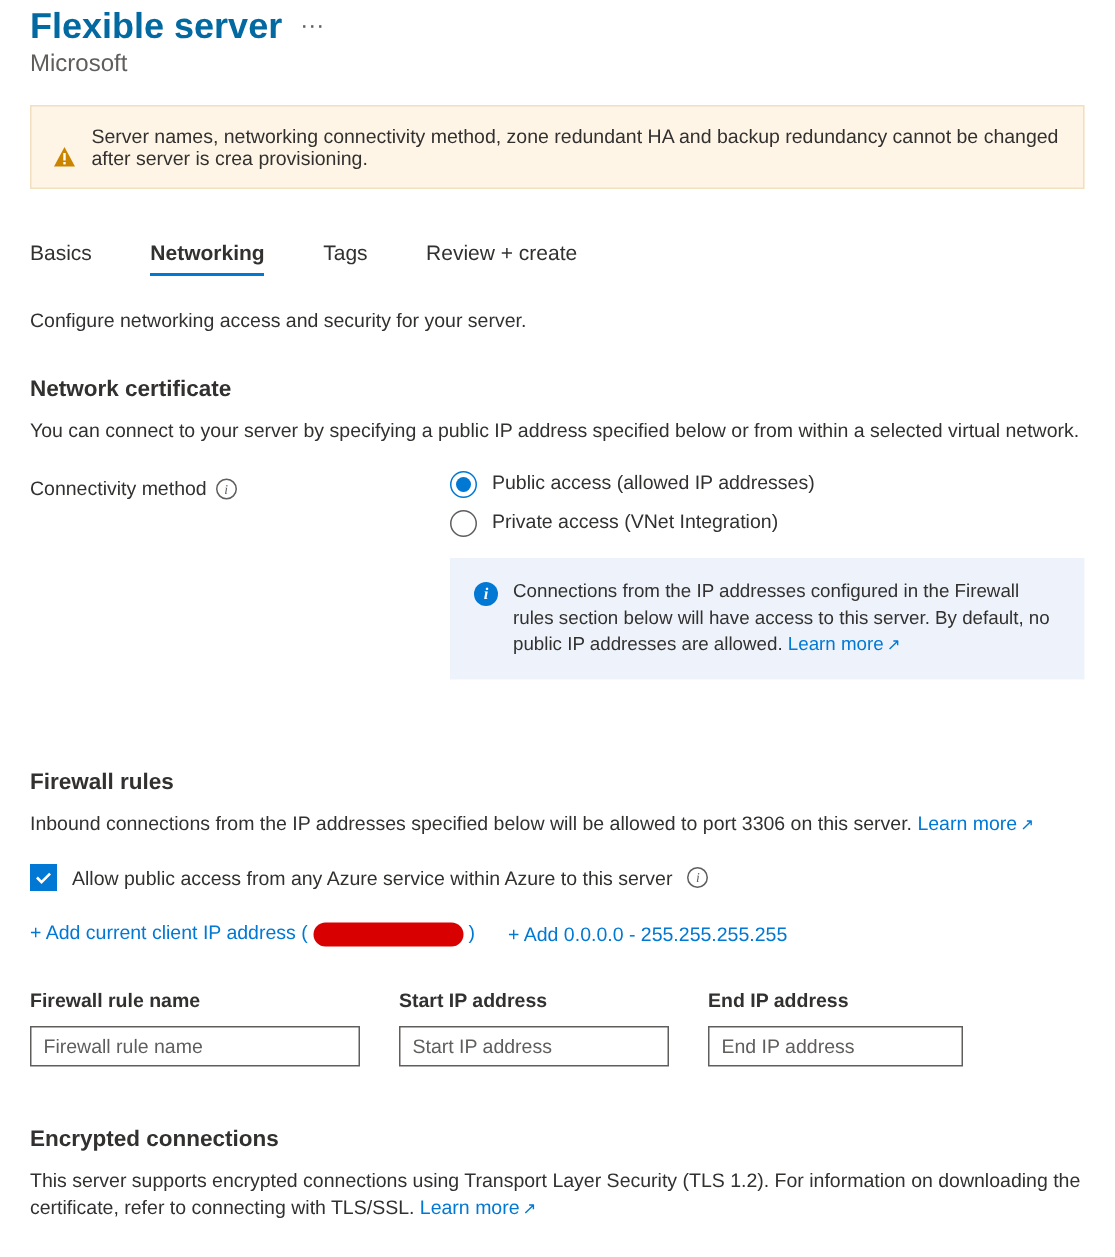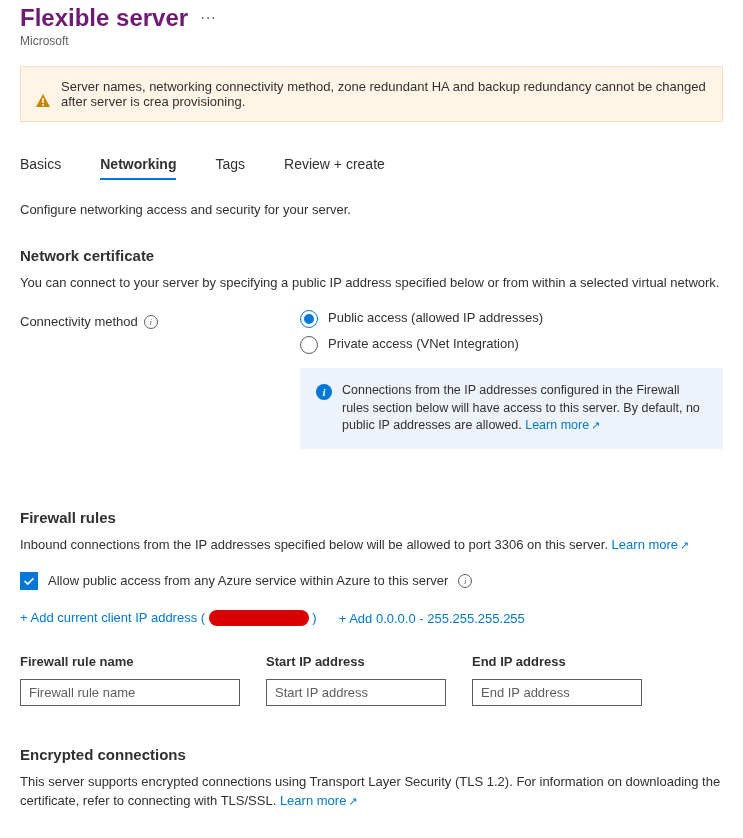--- a/index.html
+++ b/index.html
@@ -1,21 +1,21 @@
 <!DOCTYPE html>
 <html><head>
   <meta charset="utf-8">
   <style>
     * { box-sizing: border-box; margin: 0; padding: 0; }
     body { font-family: "Segoe UI", -apple-system, sans-serif; font-size: 13px; color: #323130; background: #fff; padding: 0 20px; width: 743px; }
     .header { margin-top: 4px; }
     .title-row { display: flex; align-items: center; gap: 12px; }
-    .title { font-size: 24px; font-weight: 600; color: #701a75; }
+    .title { font-size: 24px; font-weight: 600; color: #0369a1; }
     .ellipsis { color: #605e5c; font-size: 16px; cursor: pointer; }
-    .subtitle { color: #605e5c; font-size: 12px; margin-top: 2px; }
+    .subtitle { color: #605e5c; font-size: 16px; margin-top: 2px; }
     .warning-banner { background: #fef5e6; border: 1px solid #f0e0c0; padding: 12px 14px; margin-top: 18px; display: flex; gap: 10px; align-items: flex-end; }
     .warn-icon { width: 16px; height: 16px; flex-shrink: 0; margin-top: 1px; }
     .warning-text { font-size: 13px; color: #323130; }
     .tabs { display: flex; gap: 39px; margin-top: 28px; border-bottom: none; }
     .tab { font-size: 14px; padding: 6px 0; cursor: pointer; color: #323130; }
     .tab.active { font-weight: 600; border-bottom: 2px solid #0078d4; }
     .section-intro { margin-top: 22px; font-size: 13px; }
     .section-heading { font-weight: 600; font-size: 15px; margin-top: 30px; margin-bottom: 10px; }
     .section-desc { font-size: 13px; line-height: 1.4; margin-bottom: 18px; }
     .field-row { display: flex; align-items: flex-start; }

